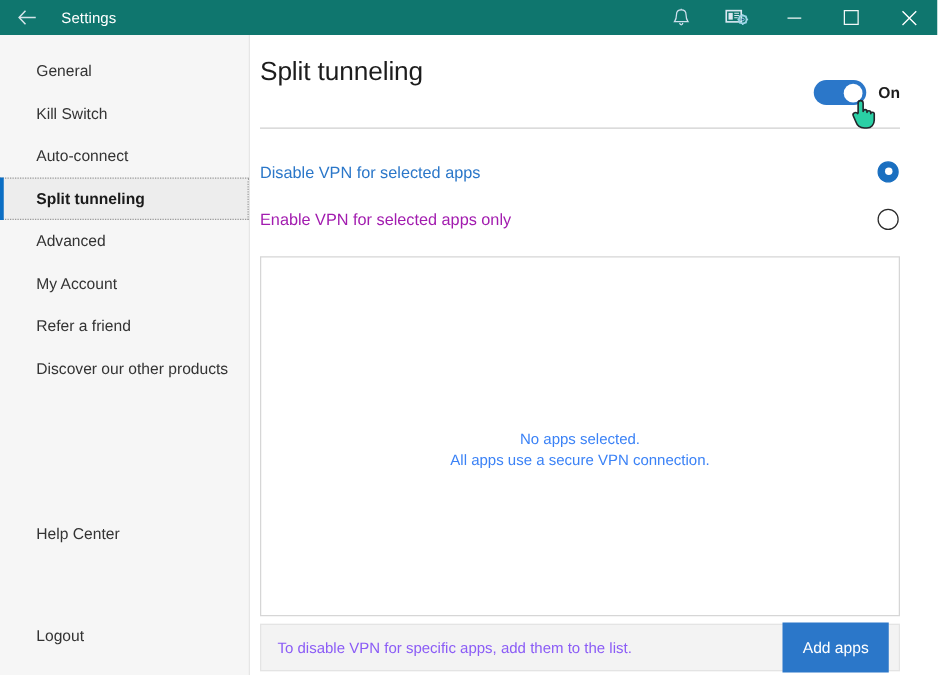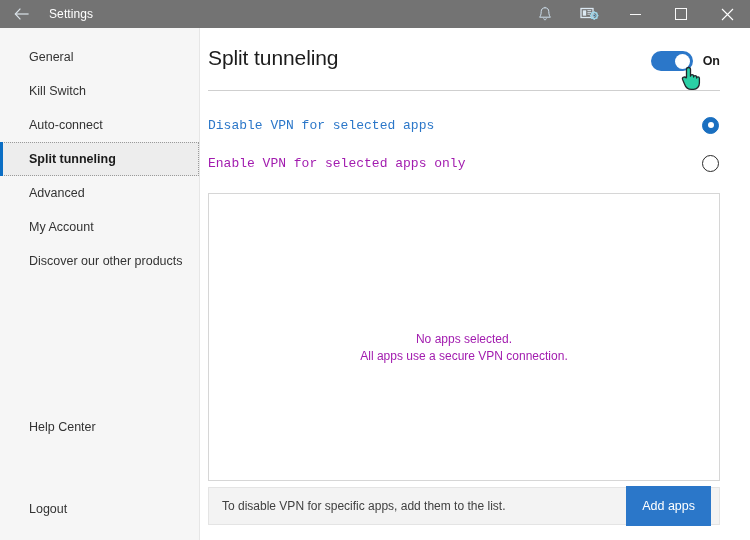--- a/index.html
+++ b/index.html
@@ -20,21 +20,21 @@
     width: 750px;
     height: 540px;
     display: flex;
     flex-direction: column;
   }
 
   
   .titlebar {
     height: 28px;
     min-height: 28px;
-    background: #737373;
+    background: #0f766e;
     display: flex;
     align-items: center;
     color: #ffffff;
     position: relative;
     user-select: none;
   }
   .tb-back {
     width: 44px;
     height: 28px;
     display: flex;
@@ -170,21 +170,21 @@
   .page-sub {
     font-size: 12.5px;
     color: #3b3b3b;
     margin-top: 4px;
     line-height: 16px;
   }
 
   .toggle-wrap {
     display: flex;
     align-items: center;
-    margin-top: 7px;
+    margin-top: 20px;
     position: relative;
   }
   .switch {
     width: 42px;
     height: 20px;
     border-radius: 10px;
     background: #2b77c9;
     position: relative;
     flex-shrink: 0;
   }
@@ -214,21 +214,20 @@
   }
 
   .divider {
     height: 1px;
     background: #cfcfcf;
     margin: 18px 0 0 0;
   }
 
   .options {
     padding-top: 12px;
-    font-family: Liberation Mono, monospace;
   }
   .option-row {
     height: 32px;
     display: flex;
     align-items: center;
     margin-top: 6px;
   }
   .option-row .opt-label {
     flex: 1;
     font-size: 13px;
@@ -270,39 +269,39 @@
     height: 288px;
     box-sizing: border-box;
     position: relative;
     display: flex;
     align-items: center;
     justify-content: center;
   }
   .empty-state {
     text-align: center;
     font-size: 12px;
-    color: #a21caf;
+    color: #3b82f6;
     line-height: 17px;
     margin-top: 22px;
   }
 
   .footer-bar {
     margin-top: 6px;
     height: 38px;
     background: #f3f3f3;
     border: 1px solid #e4e4e4;
     box-sizing: border-box;
     display: flex;
     align-items: center;
     padding: 0 8px 0 13px;
   }
   .footer-hint {
     flex: 1;
     font-size: 12px;
-    color: #404040;
+    color: #8b5cf6;
   }
   .btn-primary {
     background: #2b77c9;
     color: #ffffff;
     font-size: 12.5px;
     border: none;
     height: 40px;
     padding: 0 16px;
     font-family: "Liberation Sans", sans-serif;
     cursor: pointer;
@@ -373,20 +372,23 @@
         <div class="nav-item selected">
           <span>Split tunneling</span>
         </div>
         <div class="nav-item">
           <span>Advanced</span>
         </div>
         <div class="nav-item">
           <span>My Account</span>
         </div>
         <div class="nav-item">
+          <span>Refer a friend</span>
+        </div>
+        <div class="nav-item">
           <span>Discover our other products</span>
         </div>
       </div>
 
       <div class="sidebar-bottom">
         <div class="nav-item">
           <span>Help Center</span>
         </div>
         <div class="nav-item">
           <span>Logout</span>

